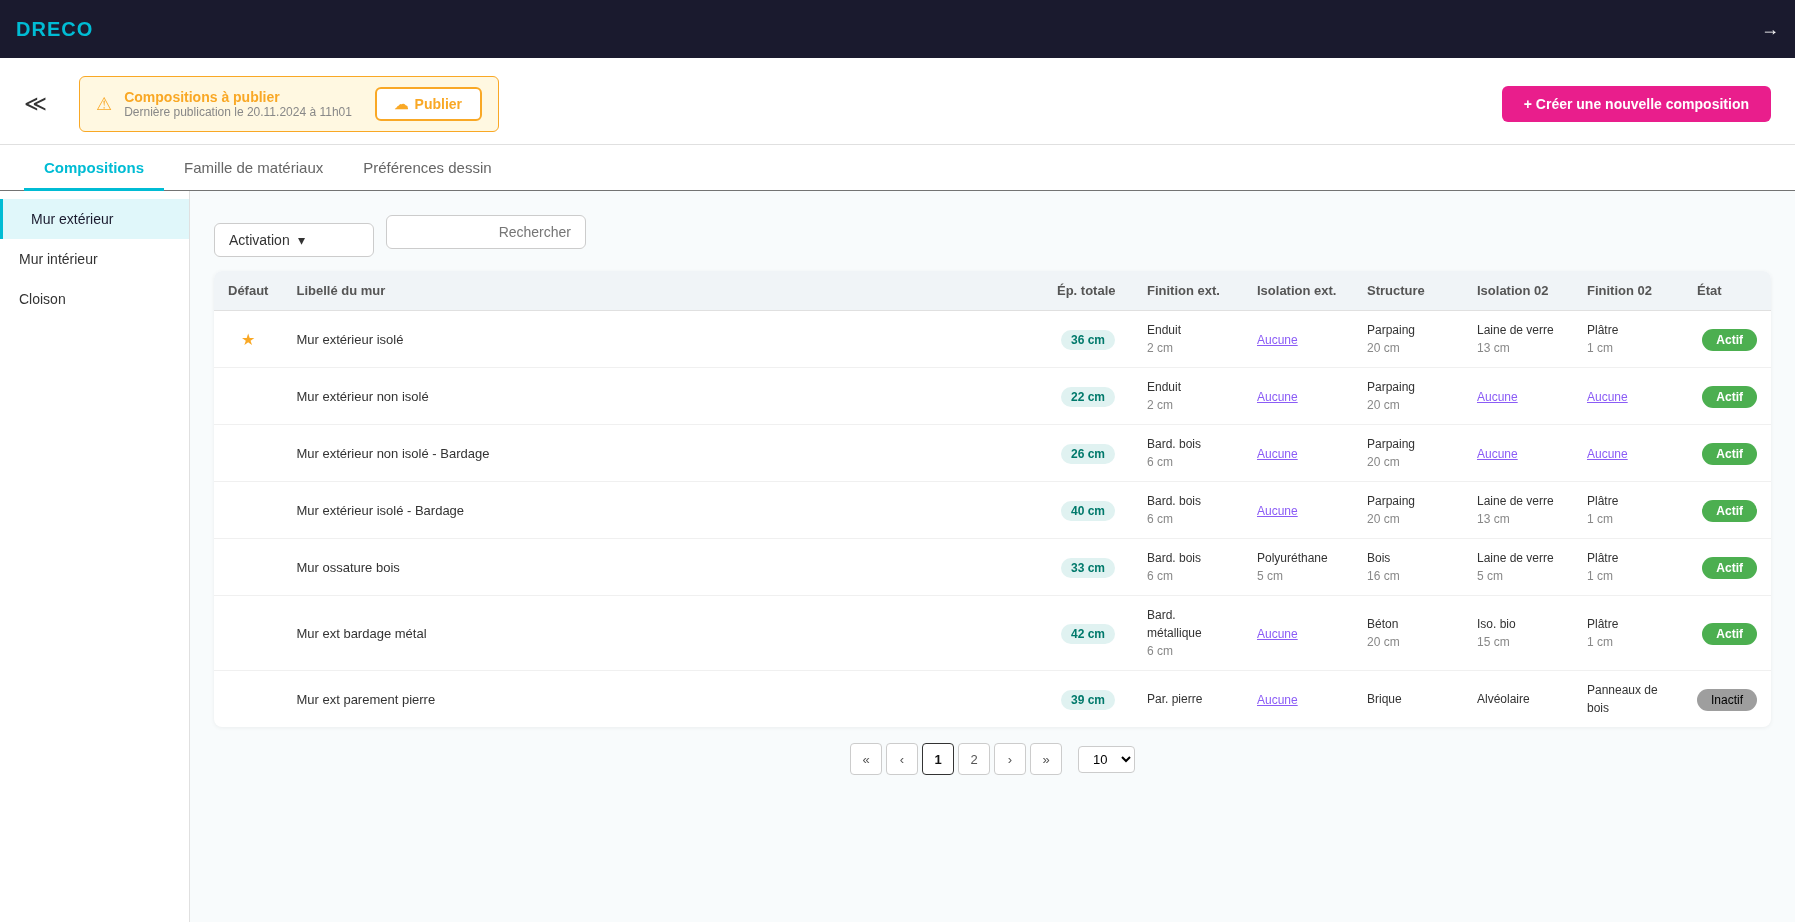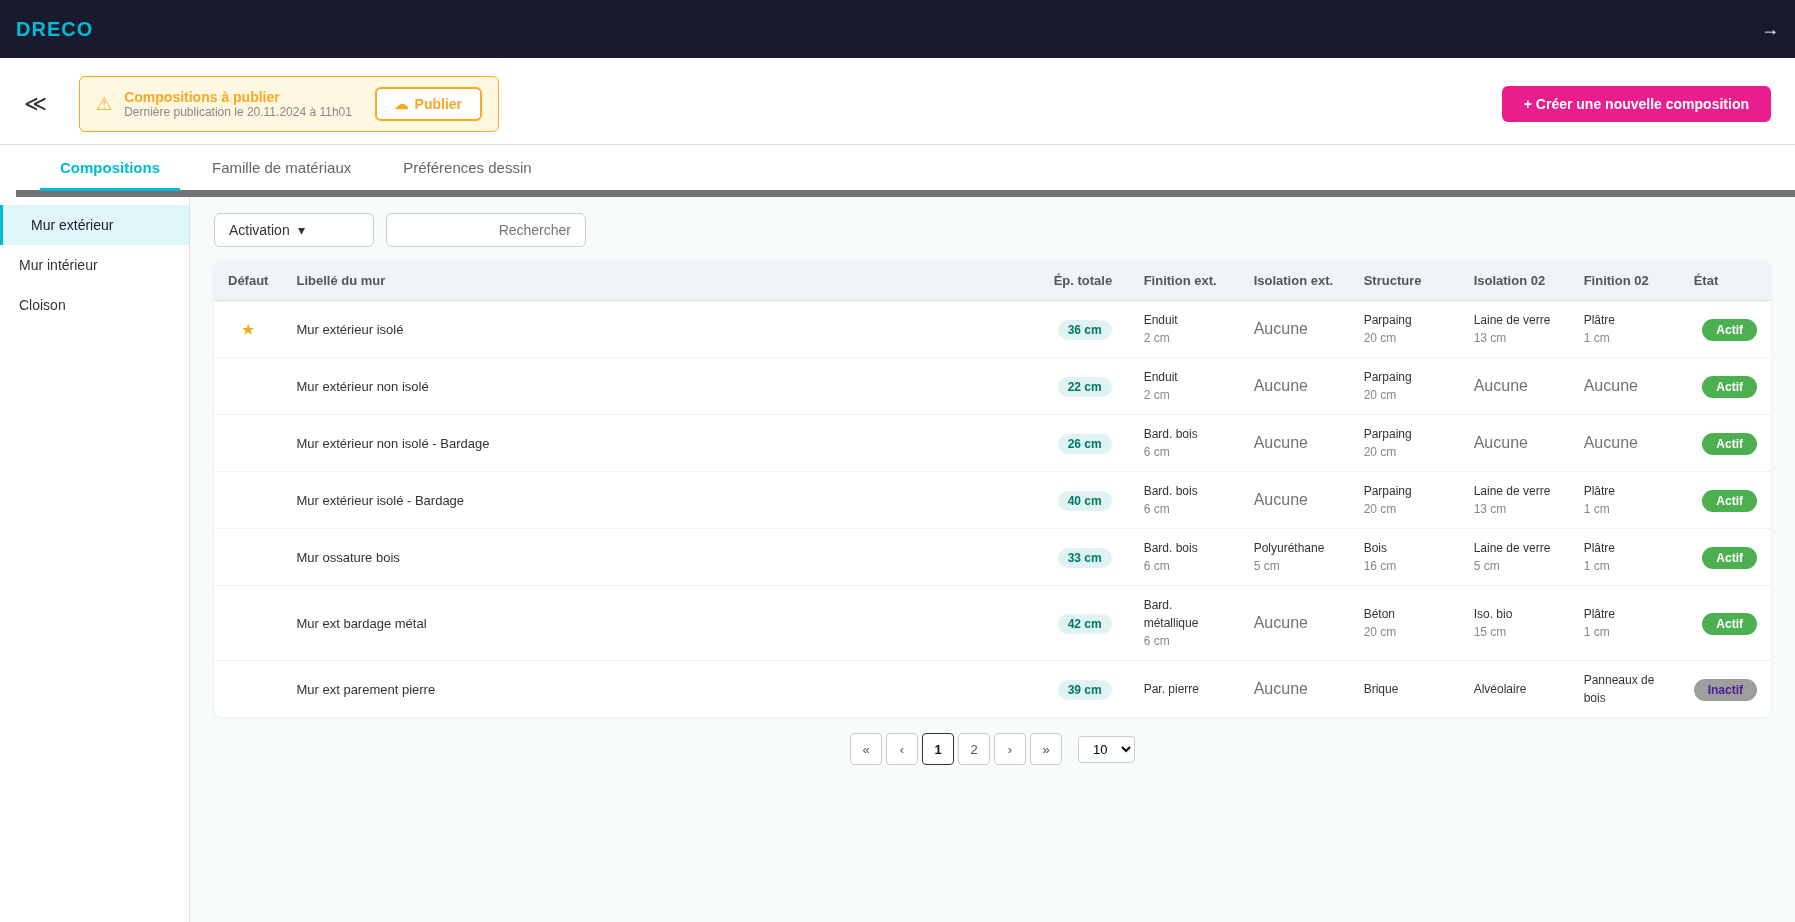--- a/index.html
+++ b/index.html
@@ -90,24 +90,23 @@
       align-items: center;
       gap: 6px;
       white-space: nowrap;
       text-align: right;
     }
 
     
     .tabs-bar {
       display: flex;
       padding: 0 24px;
-      border-bottom: 7px solid #737373;
-      background: #fff;
-      gap: 12px;
-      margin-left: 16px;
+      border-bottom: 1px solid #737373;
+      background: #fff;
+      gap: 0;
     }
     .tab {
       padding: 14px 20px 12px 20px;
       cursor: pointer;
       font-size: 15px;
       color: #666;
       border-bottom: 3px solid transparent;
       margin-bottom: -1px;
       white-space: nowrap;
     }
@@ -166,20 +165,21 @@
       border: 1px solid #ccc;
       border-radius: 6px;
       padding: 8px 14px;
       font-size: 14px;
       background: #fff;
       cursor: pointer;
       display: flex;
       align-items: center;
       gap: 8px;
       min-width: 160px;
+      margin-top: 16px;
     }
     .dropdown-filter span { flex: 1; }
     .search-box {
       border: 1px solid #ccc;
       border-radius: 6px;
       padding: 8px 14px;
       font-size: 14px;
       background: #fff;
       width: 200px;
       outline: none;
@@ -229,29 +229,29 @@
       background: #4caf50;
       color: #fff;
       border-radius: 14px;
       padding: 4px 14px;
       font-size: 12px;
       font-weight: 600;
       white-space: nowrap;
     }
     .badge-inactif {
       background: #9e9e9e;
-      color: #4c1d95;
+      color: #000000;
       border-radius: 14px;
       padding: 4px 14px;
       font-size: 12px;
-      font-weight: 700;
+      font-weight: 400;
       white-space: nowrap;
     }
     .star-icon { color: #f9a825; font-size: 16px; }
-    .muted { color: #737373; font-size: 16px; }
+    .muted { color: #8b5cf6; font-size: 12px; text-decoration: underline; }
     .cell-two-line { font-size: 12px; line-height: 1.5; }
     .cell-two-line .l1 { color: #333; }
     .cell-two-line .l2 { color: #888; }
 
     
     .pagination-row {
       display: flex;
       align-items: center;
       justify-content: center;
       gap: 4px;

